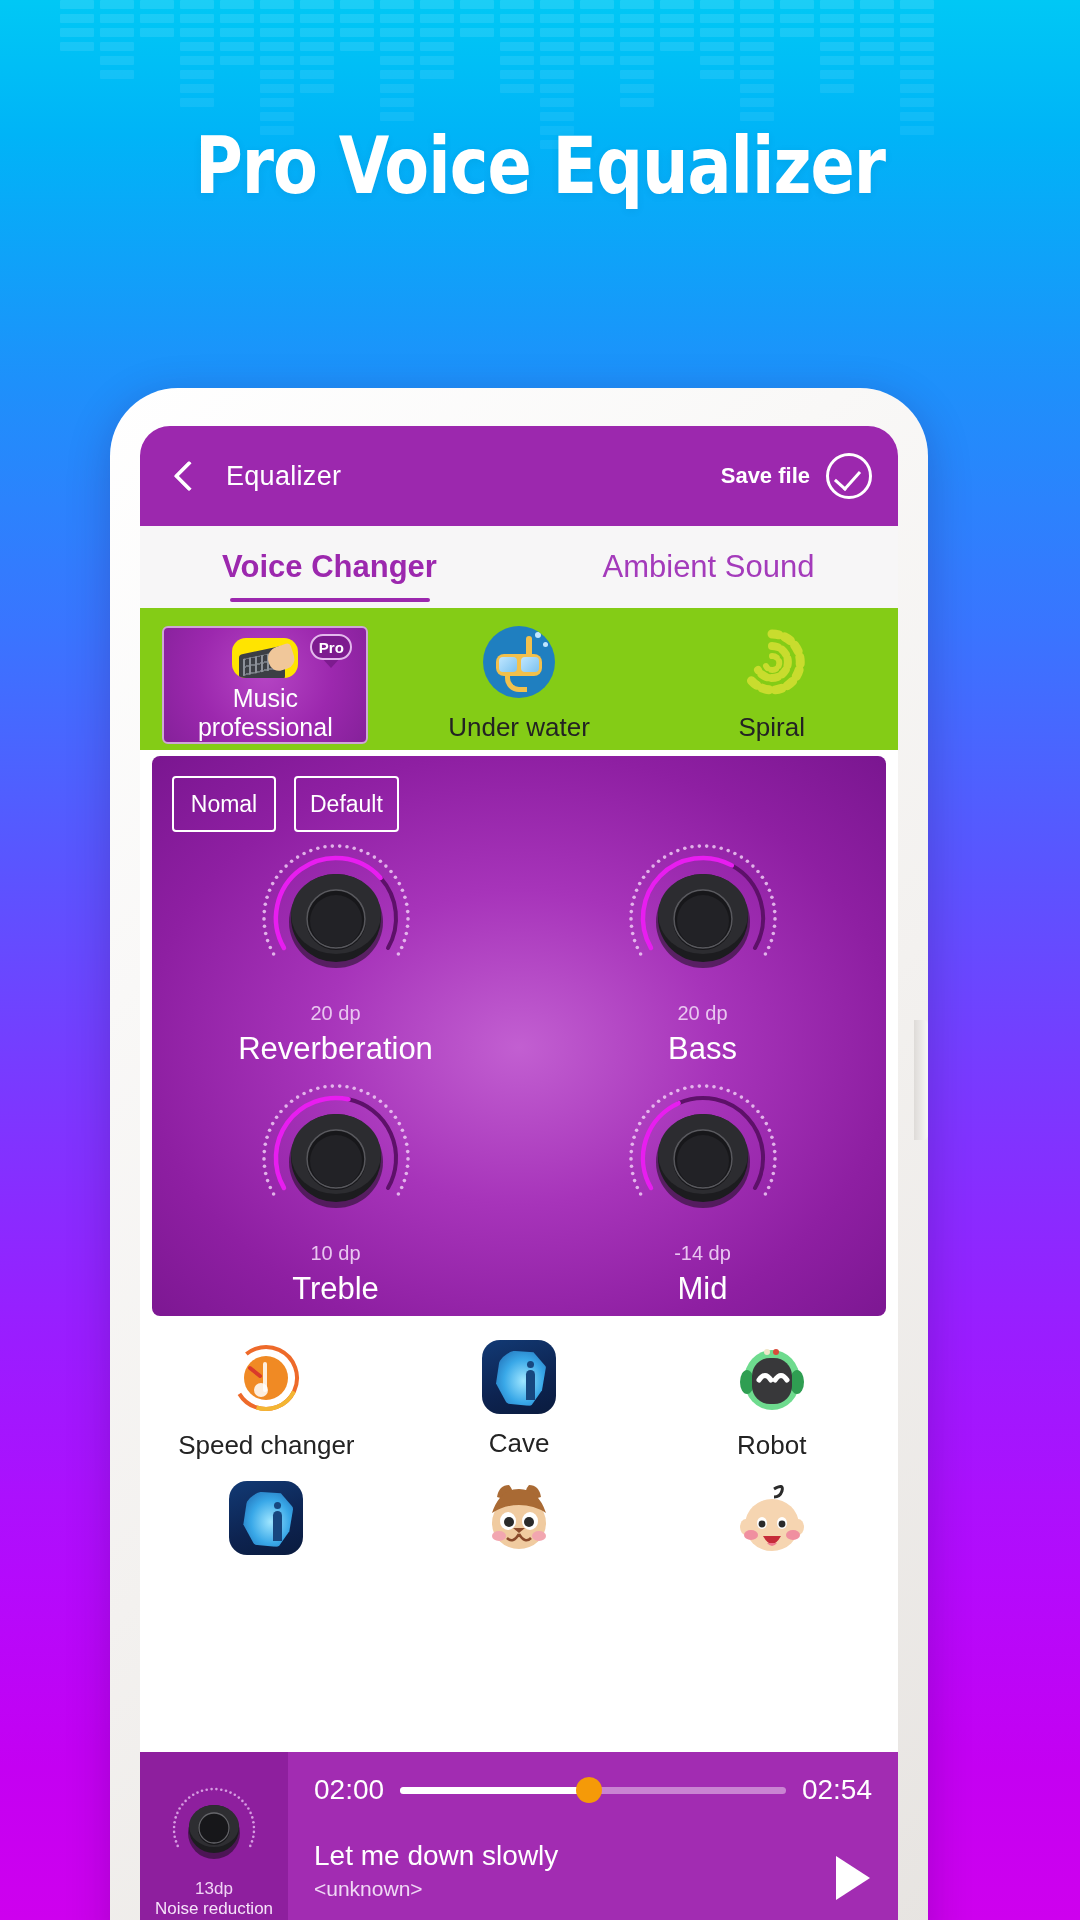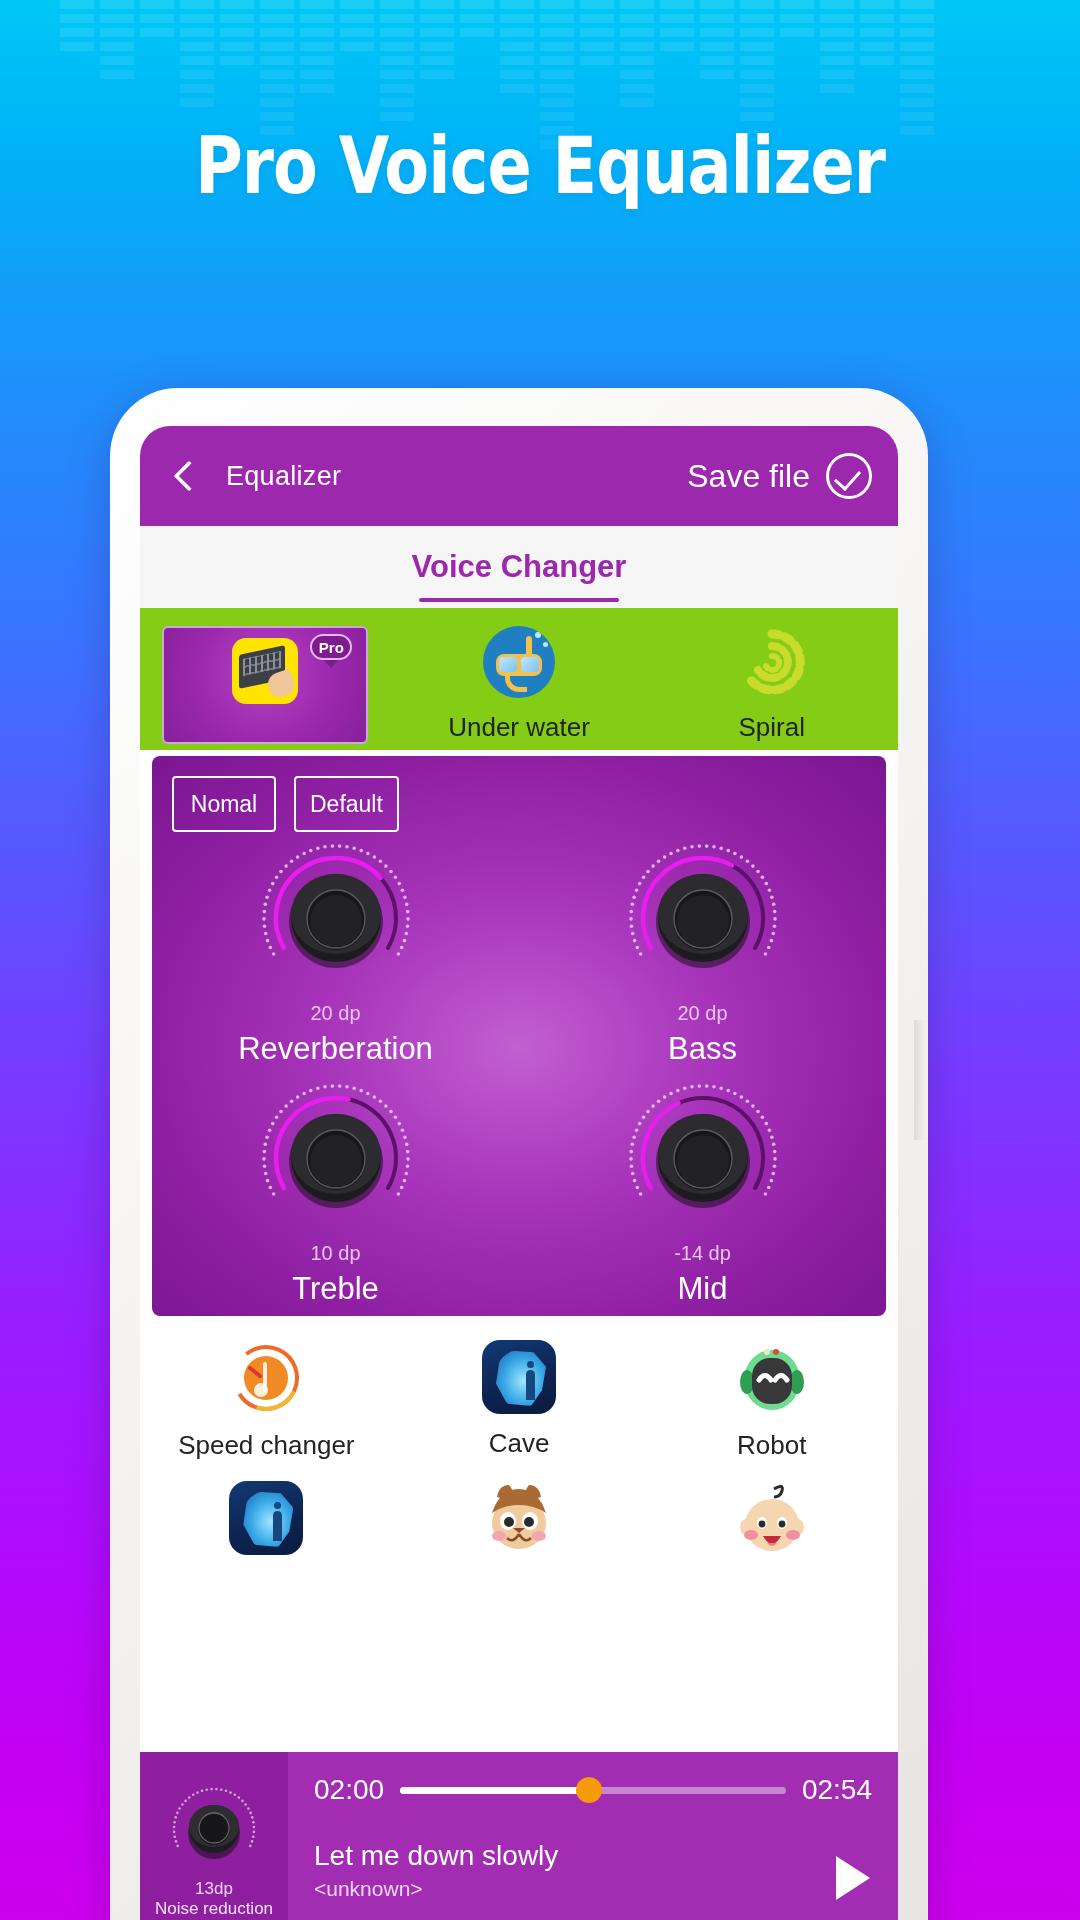--- a/index.html
+++ b/index.html
@@ -117,21 +117,21 @@
     transform: rotate(45deg);
     border-radius: 2px;
   }
   .header-title {
     font-size: 27px;
     font-weight: 500;
     letter-spacing: .3px;
     flex: 1 1 auto;
   }
   .save-wrap { display: flex; align-items: center; gap: 16px; }
-  .save-label { font-size: 32px; font-weight: 400; }
+  .save-label { font-size: 22px; font-weight: 700; }
   .check-circle {
     width: 46px; height: 46px;
     border: 3.5px solid #fff;
     border-radius: 50%;
     position: relative;
   }
   .check-circle::after {
     content:""; position:absolute;
     left: 11px; top: 9px;
     width: 12px; height: 21px;
@@ -629,34 +629,36 @@
         <div class="back-chevron"></div>
         <div class="header-title">Equalizer</div>
         <div class="save-wrap">
           <span class="save-label">Save file</span>
           <span class="check-circle"></span>
         </div>
       </div>
 
       <div class="tabs">
         <div class="tab active">Voice Changer</div>
+        <div class="tab inactive">Ambient Sound</div>
       </div>
 
       <div class="eff-row">
 
         <div class="eff-cell">
           <div class="card-sel">
             <div class="mixer-icon">
               <div class="mixer-board"></div>
               <div class="mixer-hand"></div>
             </div>
             <div class="pro-badge">
               <div class="pro-tail"></div>
               <div class="pro-ribbon">Pro</div>
             </div>
+            <div class="eff-label">Music professional</div>
           </div>
         </div>
 
         <div class="eff-cell">
           <div class="icon-round">
             <div class="uw">
               <div class="uw-tube"></div>
               <div class="uw-mask"></div>
               <div class="uw-hook"></div>
               <div class="uw-bubble" style="left:52px;top:6px;"></div>

